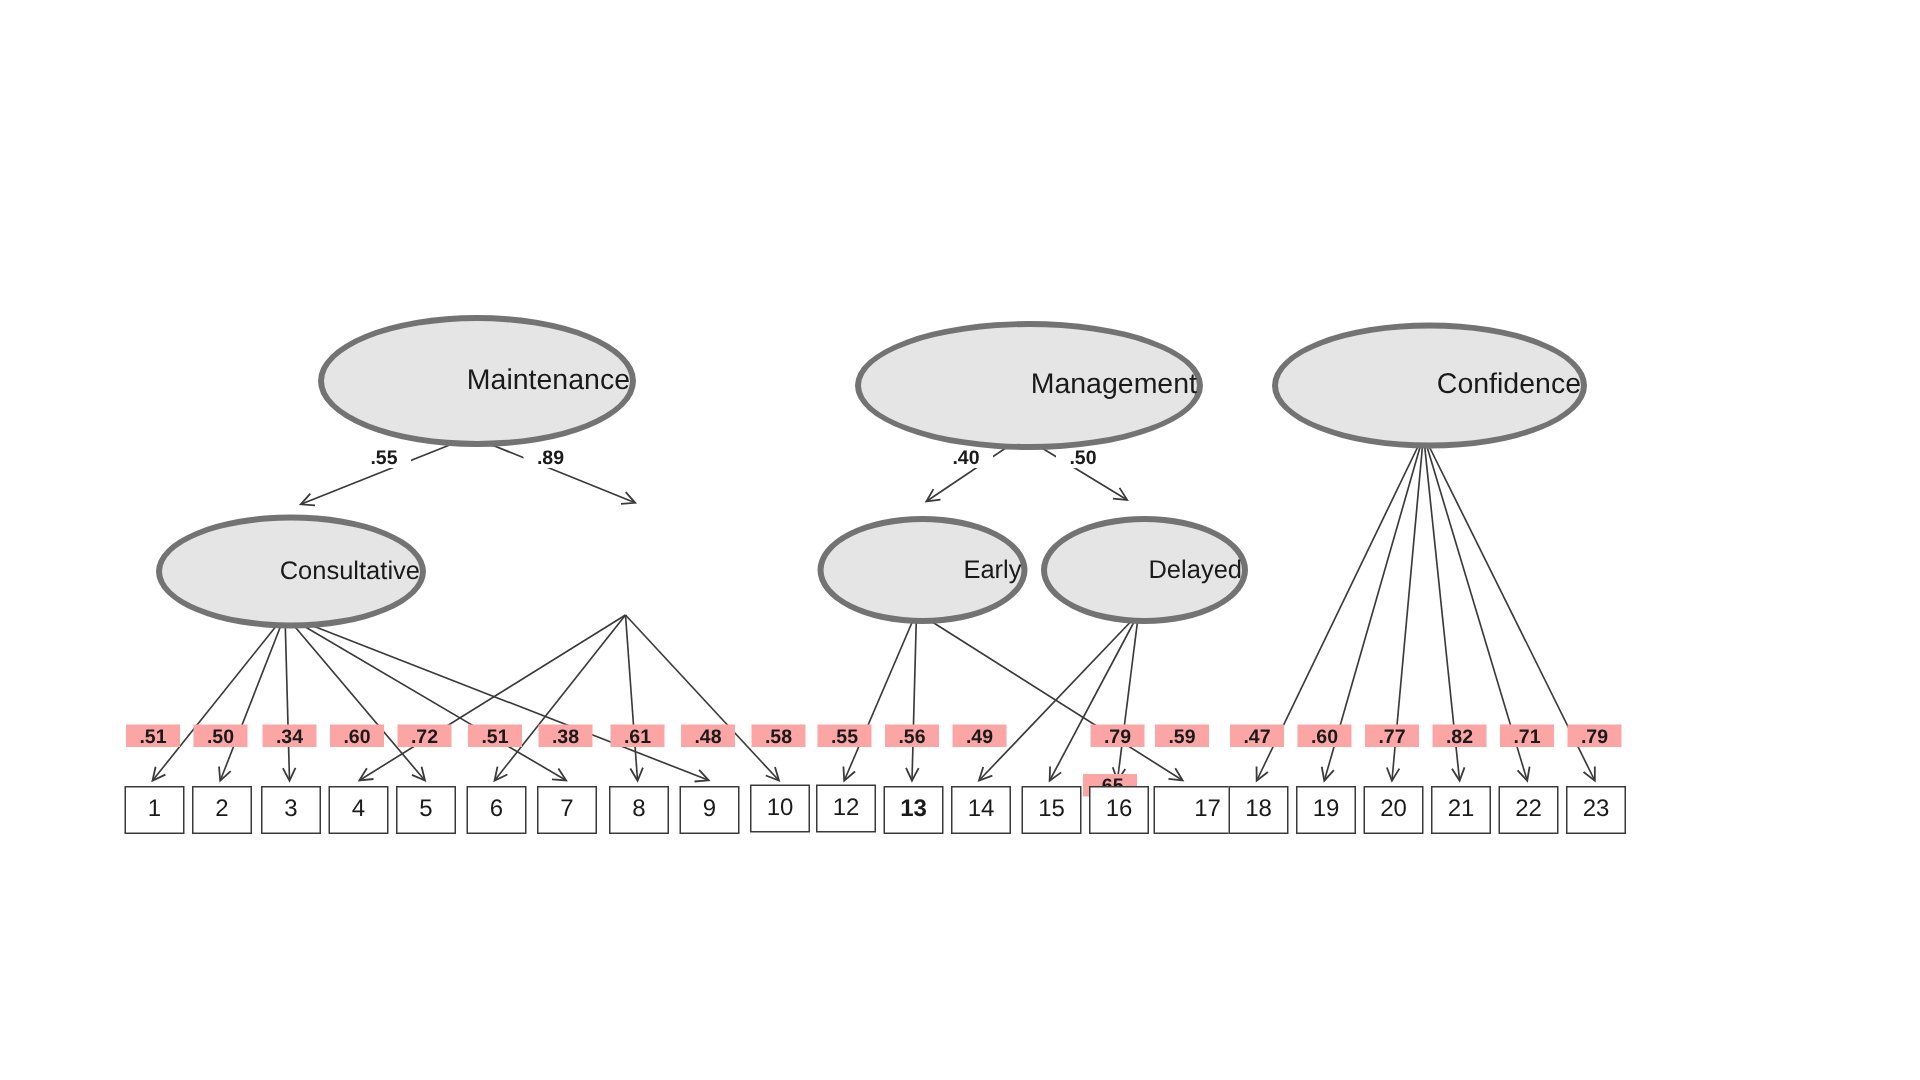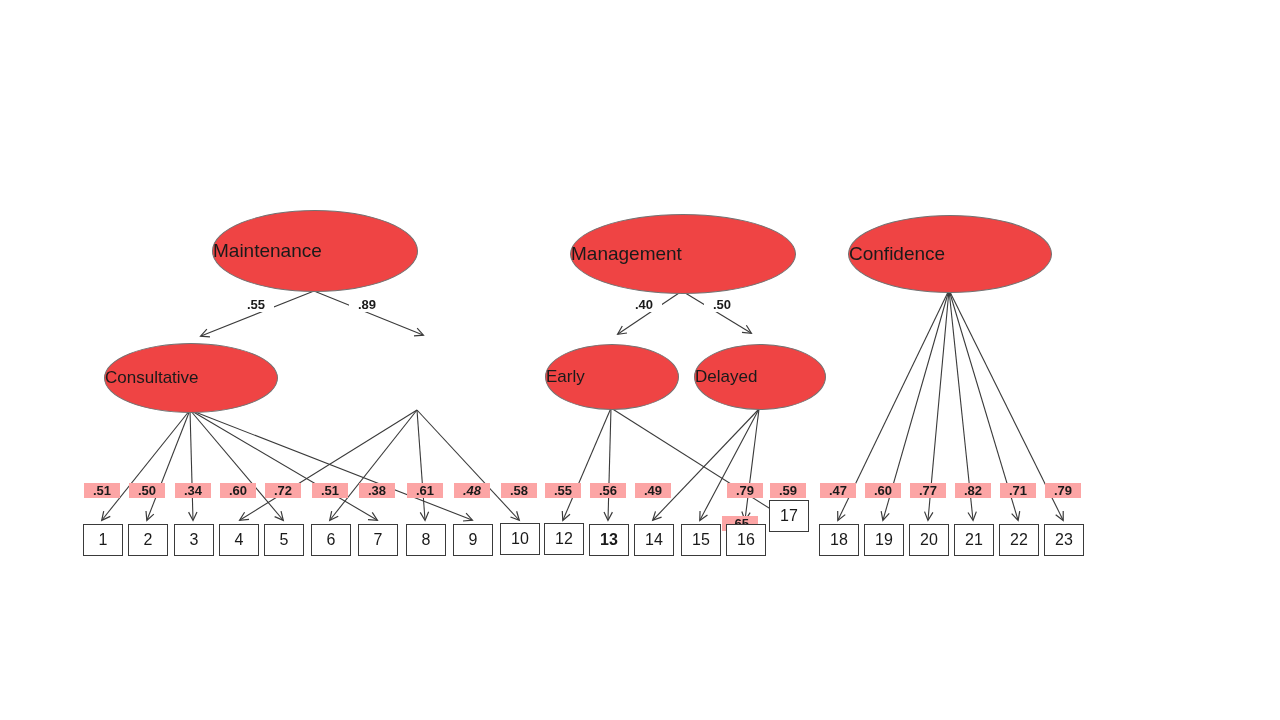--- a/index.html
+++ b/index.html
@@ -1,20 +1,20 @@
 <!DOCTYPE html>
 <html><head>
 <meta charset="utf-8">
 <style>
   html,body{margin:0;padding:0;background:#fff;}
   .canvas{position:relative;width:1280px;height:720px;background:#fff;overflow:hidden;
           font-family:"Liberation Sans", sans-serif;color:#1a1a1a;}
   svg.wires{position:absolute;left:0;top:0;z-index:0;}
-  .ellipse{position:absolute;border:1px solid #737373;border-radius:50%;background:#ef4444;
-           display:flex;align-items:center;justify-content:flex-start;font-size:19px;z-index:2;}
+  .ellipse{position:absolute;border:4px solid #737373;border-radius:50%;background:#e5e5e5;
+           display:flex;align-items:center;justify-content:flex-end;font-size:19px;z-index:2;}
   .ibox{position:absolute;width:38px;height:30px;border:1px solid #3a3a3a;background:#fff;
         display:flex;align-items:center;justify-content:center;font-size:16px;z-index:2;}
   .loading{position:absolute;width:36px;text-align:center;font-size:13px;font-weight:bold;
            background:#fca5a5;z-index:1;line-height:15px;}
   .pathlab{position:absolute;width:36px;text-align:center;font-size:13px;font-weight:bold;
            background:#fff;z-index:1;line-height:15px;}
 </style>
 </head>
 <body>
 
@@ -87,21 +87,21 @@
   <span class="pathlab" style="left:704px;top:297px;">.50</span>
 
   <span class="loading" style="left:84px;top:483px;">.51</span>
   <span class="loading" style="left:129px;top:483px;">.50</span>
   <span class="loading" style="left:175px;top:483px;">.34</span>
   <span class="loading" style="left:220px;top:483px;">.60</span>
   <span class="loading" style="left:265px;top:483px;">.72</span>
   <span class="loading" style="left:312px;top:483px;">.51</span>
   <span class="loading" style="left:359px;top:483px;">.38</span>
   <span class="loading" style="left:407px;top:483px;">.61</span>
-  <span class="loading" style="left:454px;top:483px;font-style:italic;">.48</span>
+  <span class="loading" style="left:454px;top:483px;">.48</span>
   <span class="loading" style="left:501px;top:483px;">.58</span>
   <span class="loading" style="left:545px;top:483px;">.55</span>
   <span class="loading" style="left:590px;top:483px;">.56</span>
   <span class="loading" style="left:635px;top:483px;">.49</span>
   <span class="loading" style="left:722px;top:483px;margin-top:33px;">.65</span>
   <span class="loading" style="left:727px;top:483px;">.79</span>
   <span class="loading" style="left:770px;top:483px;">.59</span>
   <span class="loading" style="left:820px;top:483px;">.47</span>
   <span class="loading" style="left:865px;top:483px;">.60</span>
   <span class="loading" style="left:910px;top:483px;">.77</span>
@@ -147,21 +147,21 @@
     </div>
   <div class="ibox" style="left:634px;top:524px;align-items:center;">
       <span>14</span>
     </div>
   <div class="ibox" style="left:681px;top:524px;">
       <span>15</span>
     </div>
   <div class="ibox" style="left:726px;top:524px;text-align:right;">
       <span>16</span>
     </div>
-  <div class="ibox" style="left:769px;top:500px;">
+  <div class="ibox" style="left:769px;top:524px;padding-left:16px;">
       <span>17</span>
     </div>
   <div class="ibox" style="left:819px;top:524px;">
       <span>18</span>
     </div>
   <div class="ibox" style="left:864px;top:524px;">
       <span>19</span>
     </div>
   <div class="ibox" style="left:909px;top:524px;">
       <span>20</span>

